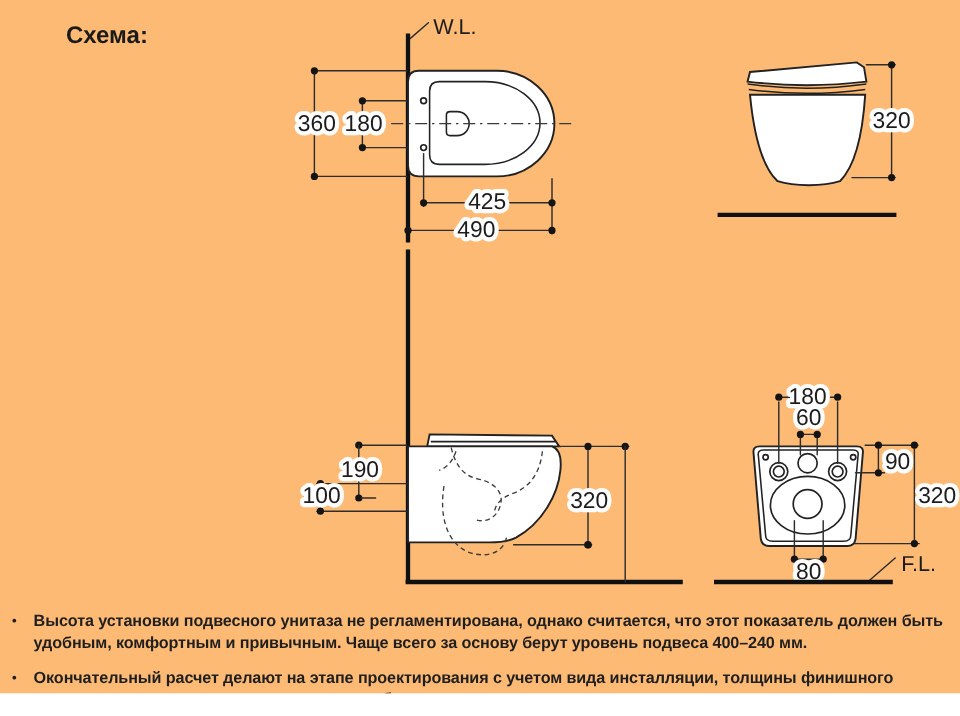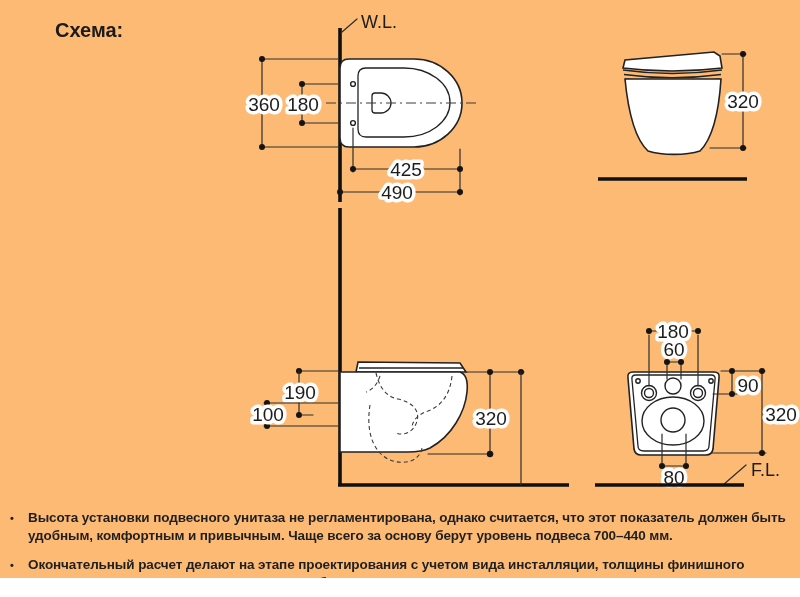--- a/index.html
+++ b/index.html
@@ -188,21 +188,21 @@
 
       <path class="ln" d="M 723,485 L 746,465"></path>
       <text class="lvl" x="751" y="470">F.L.</text>
       <line class="thick" x1="595" y1="485" x2="744" y2="485"></line>
     </g>
   </svg>
 
   <div class="notes">
     <div class="note">
       <span class="bullet">•</span>
-      <div class="txt">Высота установки подвесного унитаза не регламентирована, однако считается, что этот показатель должен быть удобным, комфортным и привычным. Чаще всего за основу берут уровень подвеса 700–440 мм.</div>
+      <div class="txt">Высота установки подвесного унитаза не регламентирована, однако считается, что этот показатель должен быть удобным, комфортным и привычным. Чаще всего за основу берут уровень подвеса 400–240 мм.</div>
     </div>
     <div class="note">
       <span class="bullet">•</span>
       <div class="txt">Окончательный расчет делают на этапе проектирования с учетом вида инсталляции, толщины финишного напольного покрытия, расположения патрубков канализационных крестовин и удаленности унитаза от стояка.</div>
     </div>
   </div>
 
 </div>
 
 </body></html>

